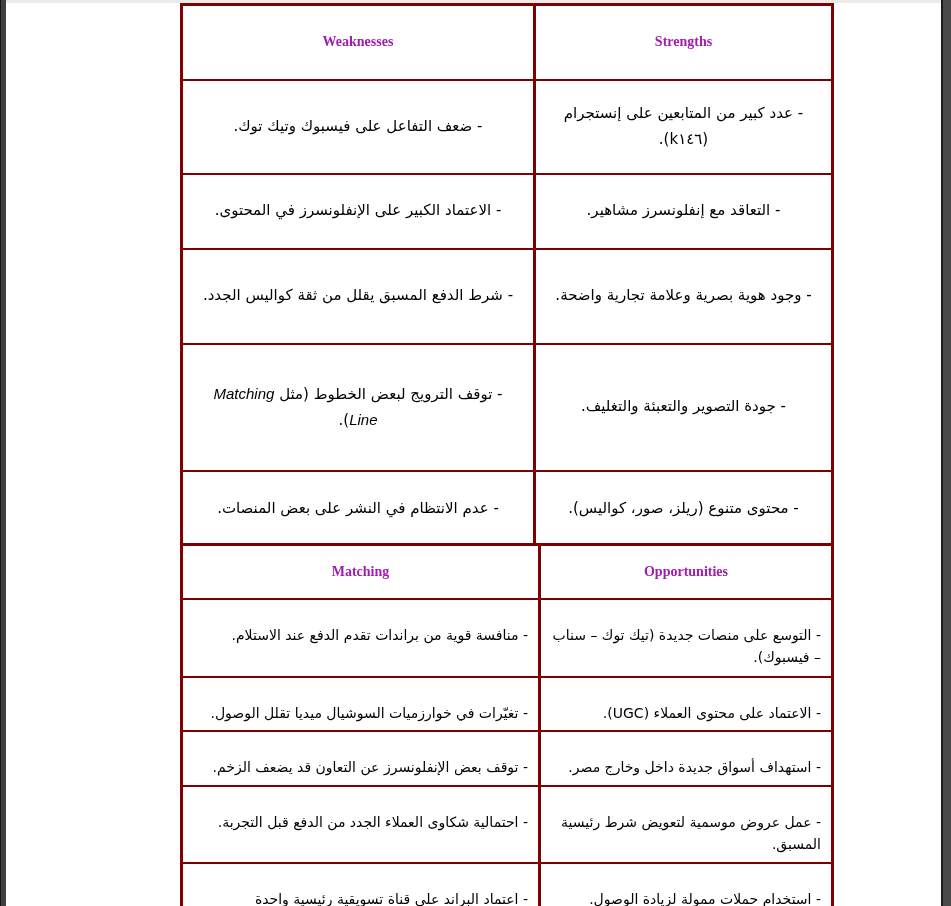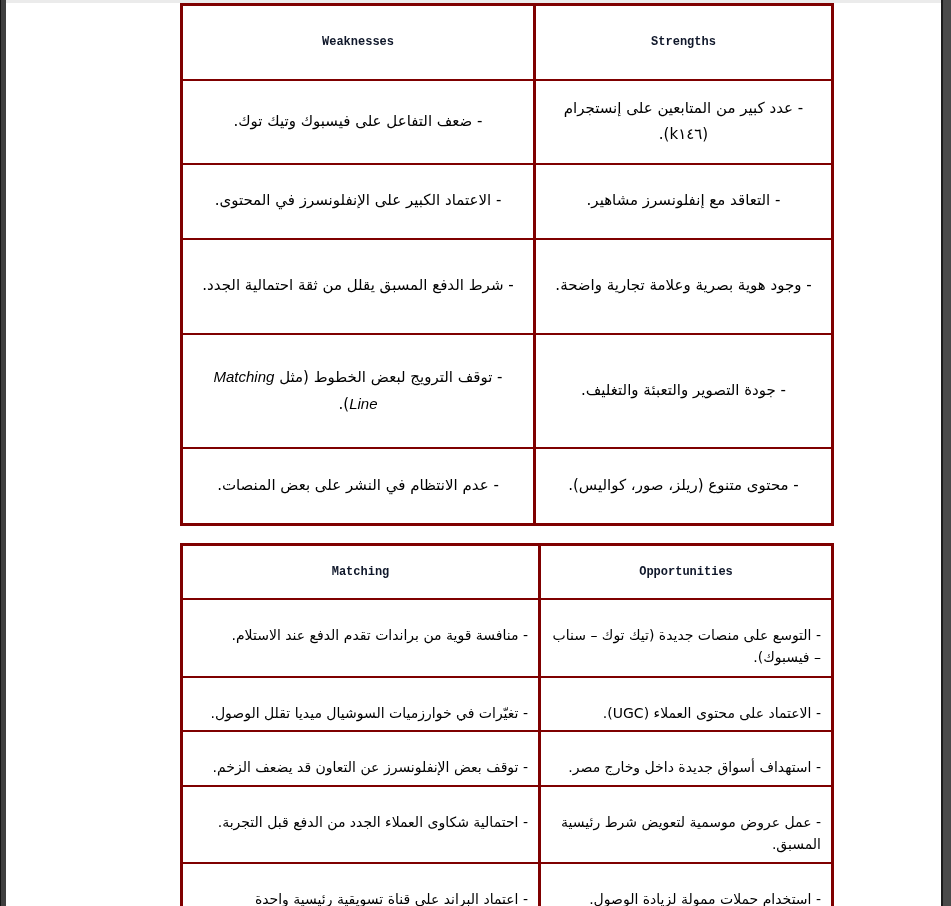--- a/index.html
+++ b/index.html
@@ -32,24 +32,24 @@
     border-collapse: collapse;
     table-layout: fixed;
     background: #ffffff;
   }
   #swot-table { left: 180px; top: 3px; width: 651px; }
   #to-table   { left: 180px; top: 543px; width: 651px; }
   table, th, td { border: 2px solid #7f0000; }
   table { border-width: 3px; }
   td.col-first, th.col-first { border-left-width: 3px; text-align: center; }
   th {
-    font-family: Liberation Mono, monospace;
+    font-family: Liberation Serif, serif;
     font-weight: bold;
-    font-size: 12px;
-    color: #0f172a;
+    font-size: 14px;
+    color: #a21caf;
     text-align: center;
     vertical-align: middle;
   }
   td {
     color: #000000;
     font-size: 15px;
     line-height: 1.7;
     padding: 6px 10px;
   }
   #swot-table td {
@@ -79,33 +79,33 @@
 <table id="swot-table" dir="rtl">
   <colgroup>
     <col style="width:298px">
     <col style="width:353px">
   </colgroup>
   <tbody>
       <tr style="height:75px">
     <th class="col-first" dir="ltr">Strengths</th>
     <th dir="ltr">Weaknesses</th>
   </tr>
-  <tr style="height:84px">
+  <tr style="height:94px">
     <td class="col-first">- عدد كبير من المتابعين على إنستجرام (k١٤٦).</td>
     <td>- ضعف التفاعل على فيسبوك وتيك توك.</td>
   </tr>
   <tr style="height:75px">
     <td class="col-first">- التعاقد مع إنفلونسرز مشاهير.</td>
     <td>- الاعتماد الكبير على الإنفلونسرز في المحتوى.</td>
   </tr>
   <tr style="height:95px">
     <td class="col-first">- وجود هوية بصرية وعلامة تجارية واضحة.</td>
-    <td>- شرط الدفع المسبق يقلل من ثقة احتمالية الجدد.</td>
+    <td>- شرط الدفع المسبق يقلل من ثقة كواليس الجدد.</td>
   </tr>
-  <tr style="height:114px">
+  <tr style="height:127px">
     <td class="col-first">- جودة التصوير والتعبئة والتغليف.</td>
     <td><span>- توقف الترويج لبعض الخطوط (مثل </span><span class="latin-italic">Matching Line</span><span>).</span></td>
   </tr>
   <tr style="height:77px">
     <td class="col-first">- محتوى متنوع (ريلز، صور، كواليس).</td>
     <td>- عدم الانتظام في النشر على بعض المنصات.</td>
   </tr>
 </tbody>
   </table>
 

